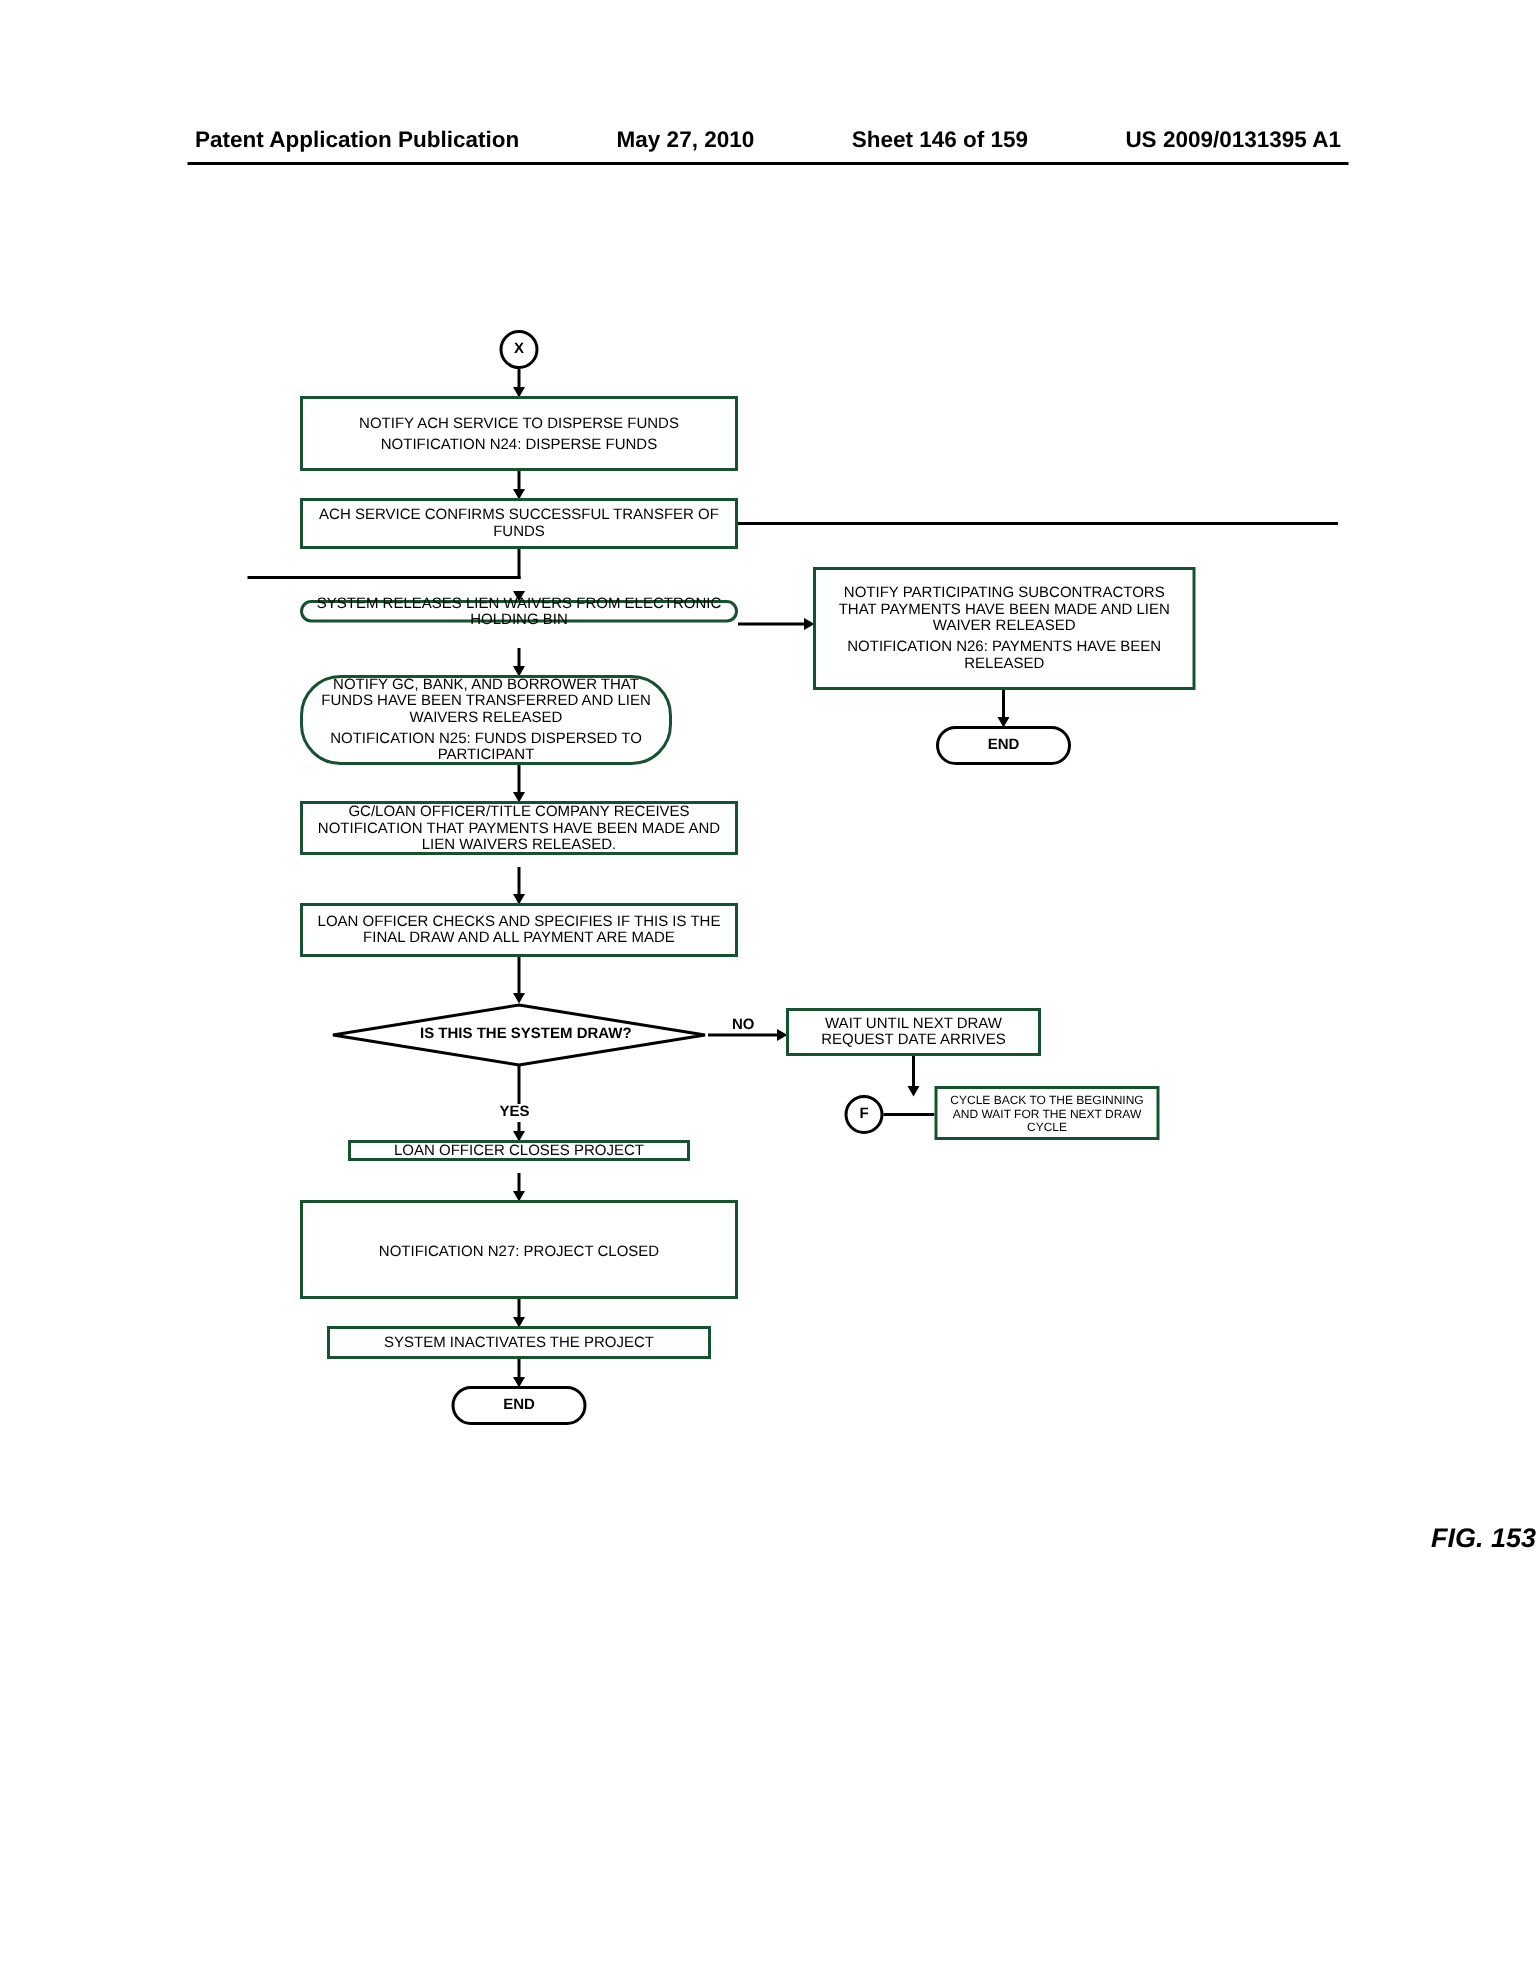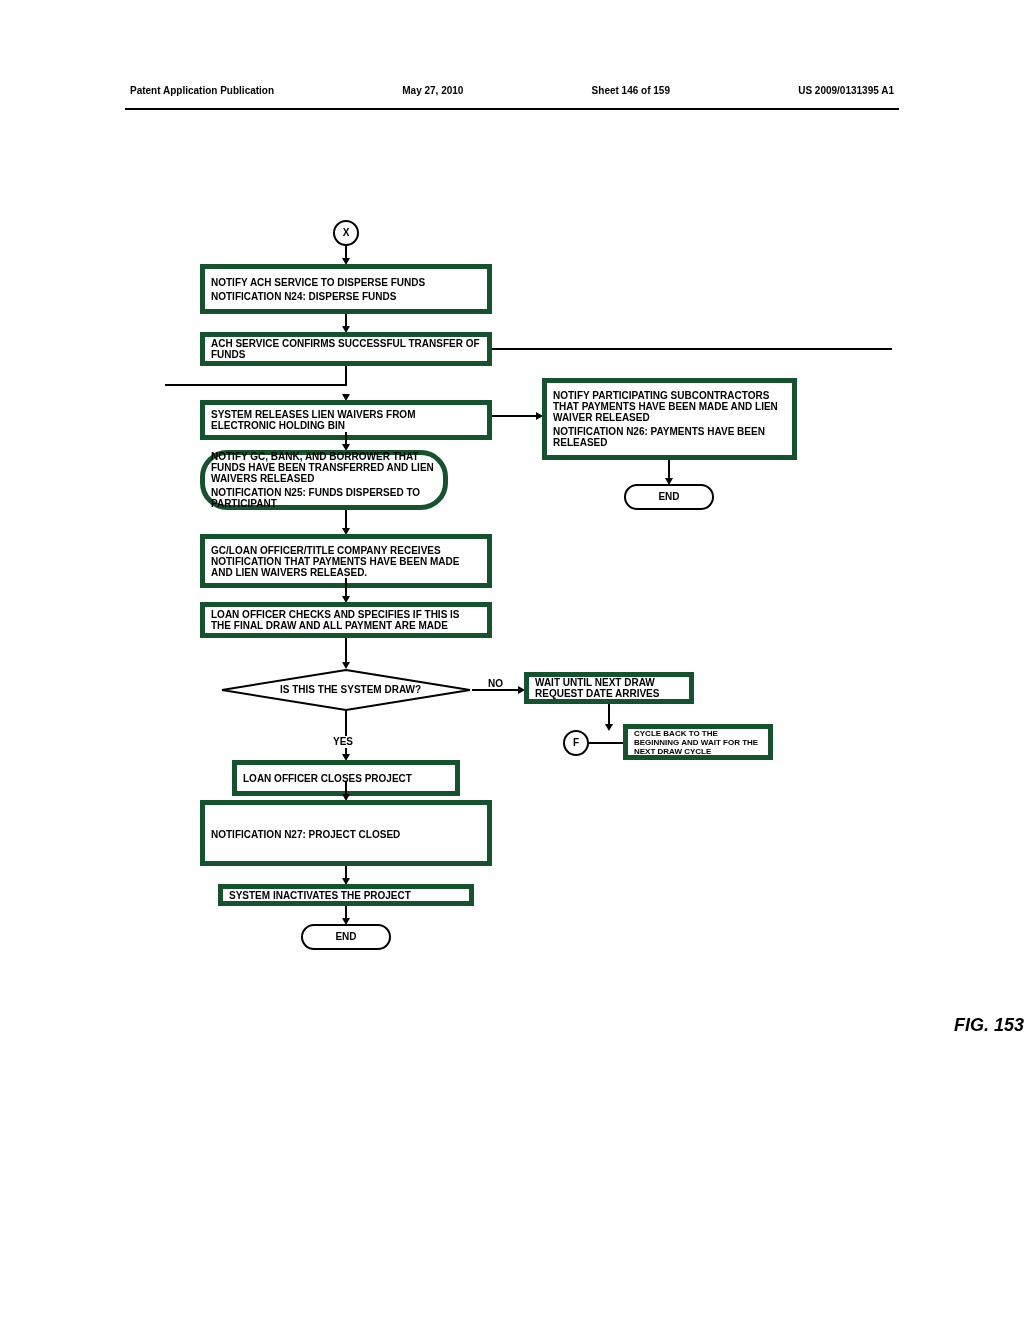--- a/index.html
+++ b/index.html
@@ -11,42 +11,42 @@
       position: relative;
     }
     .header {
       position: absolute;
       top: 85px;
       left: 0;
       right: 0;
       display: flex;
       justify-content: space-between;
       padding: 0 130px;
-      font-size: 10px;
+      font-size: 15px;
       font-weight: bold;
     }
     .header-line {
       position: absolute;
       top: 108px;
       left: 125px;
       right: 125px;
       border-top: 2px solid black;
     }
     .flowchart {
       position: absolute;
       top: 200px;
       left: 0;
       width: 1024px;
     }
     .box {
       position: absolute;
-      border: 5px solid #14532d;
-      text-align: left;
-      font-size: 10px;
-      font-weight: bold;
+      border: 2px solid #14532d;
+      text-align: center;
+      font-size: 10px;
+      font-weight: normal;
       padding: 4px 6px;
       background: white;
       display: flex;
       flex-direction: column;
       justify-content: center;
     }
     .box-line2 { margin-top: 3px; }
     .circle {
       position: absolute;
       border: 2px solid black;
@@ -135,21 +135,21 @@
     <div>ACH SERVICE CONFIRMS SUCCESSFUL TRANSFER OF FUNDS</div>
   </div>
 
   <div class="arrow arrow-h" style="left: 492px; top: 148px; width: 400px;"></div>
 
   <div class="arrow arrow-v" style="left: 345px; top: 166px; height: 20px;"></div>
 
   <div class="arrow arrow-h" style="left: 165px; top: 184px; width: 182px;"></div>
   <div class="arrowhead down" style="left: 342px; top: 194px;"></div>
 
-  <div class="box" style="left: 200px; top: 200px; width: 292px; height: 40px;">
+  <div class="box" style="left: 200px; top: 200px; width: 292px; height: 15px; border-radius: 10px;">
     <div>SYSTEM RELEASES LIEN WAIVERS FROM ELECTRONIC HOLDING BIN</div>
   </div>
 
   <div class="arrow arrow-h" style="left: 492px; top: 215px; width: 46px;"></div>
   <div class="arrowhead right" style="left: 536px; top: 212px;"></div>
 
   <div class="arrow arrow-v" style="left: 345px; top: 232px; height: 14px;"></div>
   <div class="arrowhead down" style="left: 342px; top: 244px;"></div>
 
   <div class="box" style="left: 200px; top: 250px; width: 248px; height: 60px; border-radius: 27px;">
@@ -162,21 +162,21 @@
     <div class="box-line2">NOTIFICATION N26: PAYMENTS HAVE BEEN RELEASED</div>
   </div>
   <div class="arrow arrow-v" style="left: 668px; top: 260px; height: 20px;"></div>
   <div class="arrowhead down" style="left: 665px; top: 278px;"></div>
 
   <div class="terminator" style="left: 624px; top: 284px;">END</div>
 
   <div class="arrow arrow-v" style="left: 345px; top: 310px; height: 20px;"></div>
   <div class="arrowhead down" style="left: 342px; top: 328px;"></div>
 
-  <div class="box" style="left: 200px; top: 334px; width: 292px; height: 54px;">
+  <div class="box" style="left: 200px; top: 334px; width: 292px; height: 36px;">
     <div>GC/LOAN OFFICER/TITLE COMPANY RECEIVES NOTIFICATION THAT PAYMENTS HAVE BEEN MADE AND LIEN WAIVERS RELEASED.</div>
   </div>
   <div class="arrow arrow-v" style="left: 345px; top: 378px; height: 20px;"></div>
   <div class="arrowhead down" style="left: 342px; top: 396px;"></div>
 
   <div class="box" style="left: 200px; top: 402px; width: 292px; height: 36px;">
     <div>LOAN OFFICER CHECKS AND SPECIFIES IF THIS IS THE FINAL DRAW AND ALL PAYMENT ARE MADE</div>
   </div>
   <div class="arrow arrow-v" style="left: 345px; top: 438px; height: 26px;"></div>
   <div class="arrowhead down" style="left: 342px; top: 462px;"></div>
@@ -201,21 +201,21 @@
 
   <div class="box" style="left: 623px; top: 524px; width: 150px; height: 36px; font-size:8px;">
     <div>CYCLE BACK TO THE BEGINNING AND WAIT FOR THE NEXT DRAW CYCLE</div>
   </div>
 
   <div class="arrow arrow-v" style="left: 345px; top: 510px; height: 26px;"></div>
   <div class="label" style="left: 333px; top: 536px;">YES</div>
   <div class="arrow arrow-v" style="left: 345px; top: 548px; height: 8px;"></div>
   <div class="arrowhead down" style="left: 342px; top: 554px;"></div>
 
-  <div class="box" style="left: 232px; top: 560px; width: 228px; height: 36px;">
+  <div class="box" style="left: 232px; top: 560px; width: 228px; height: 14px;">
     <div>LOAN OFFICER CLOSES PROJECT</div>
   </div>
   <div class="arrow arrow-v" style="left: 345px; top: 582px; height: 14px;"></div>
   <div class="arrowhead down" style="left: 342px; top: 594px;"></div>
 
   <div class="box" style="left: 200px; top: 600px; width: 292px; height: 66px;">
     <div class="box-line2">NOTIFICATION N27: PROJECT CLOSED</div>
   </div>
   <div class="arrow arrow-v" style="left: 345px; top: 666px; height: 14px;"></div>
   <div class="arrowhead down" style="left: 342px; top: 678px;"></div>

